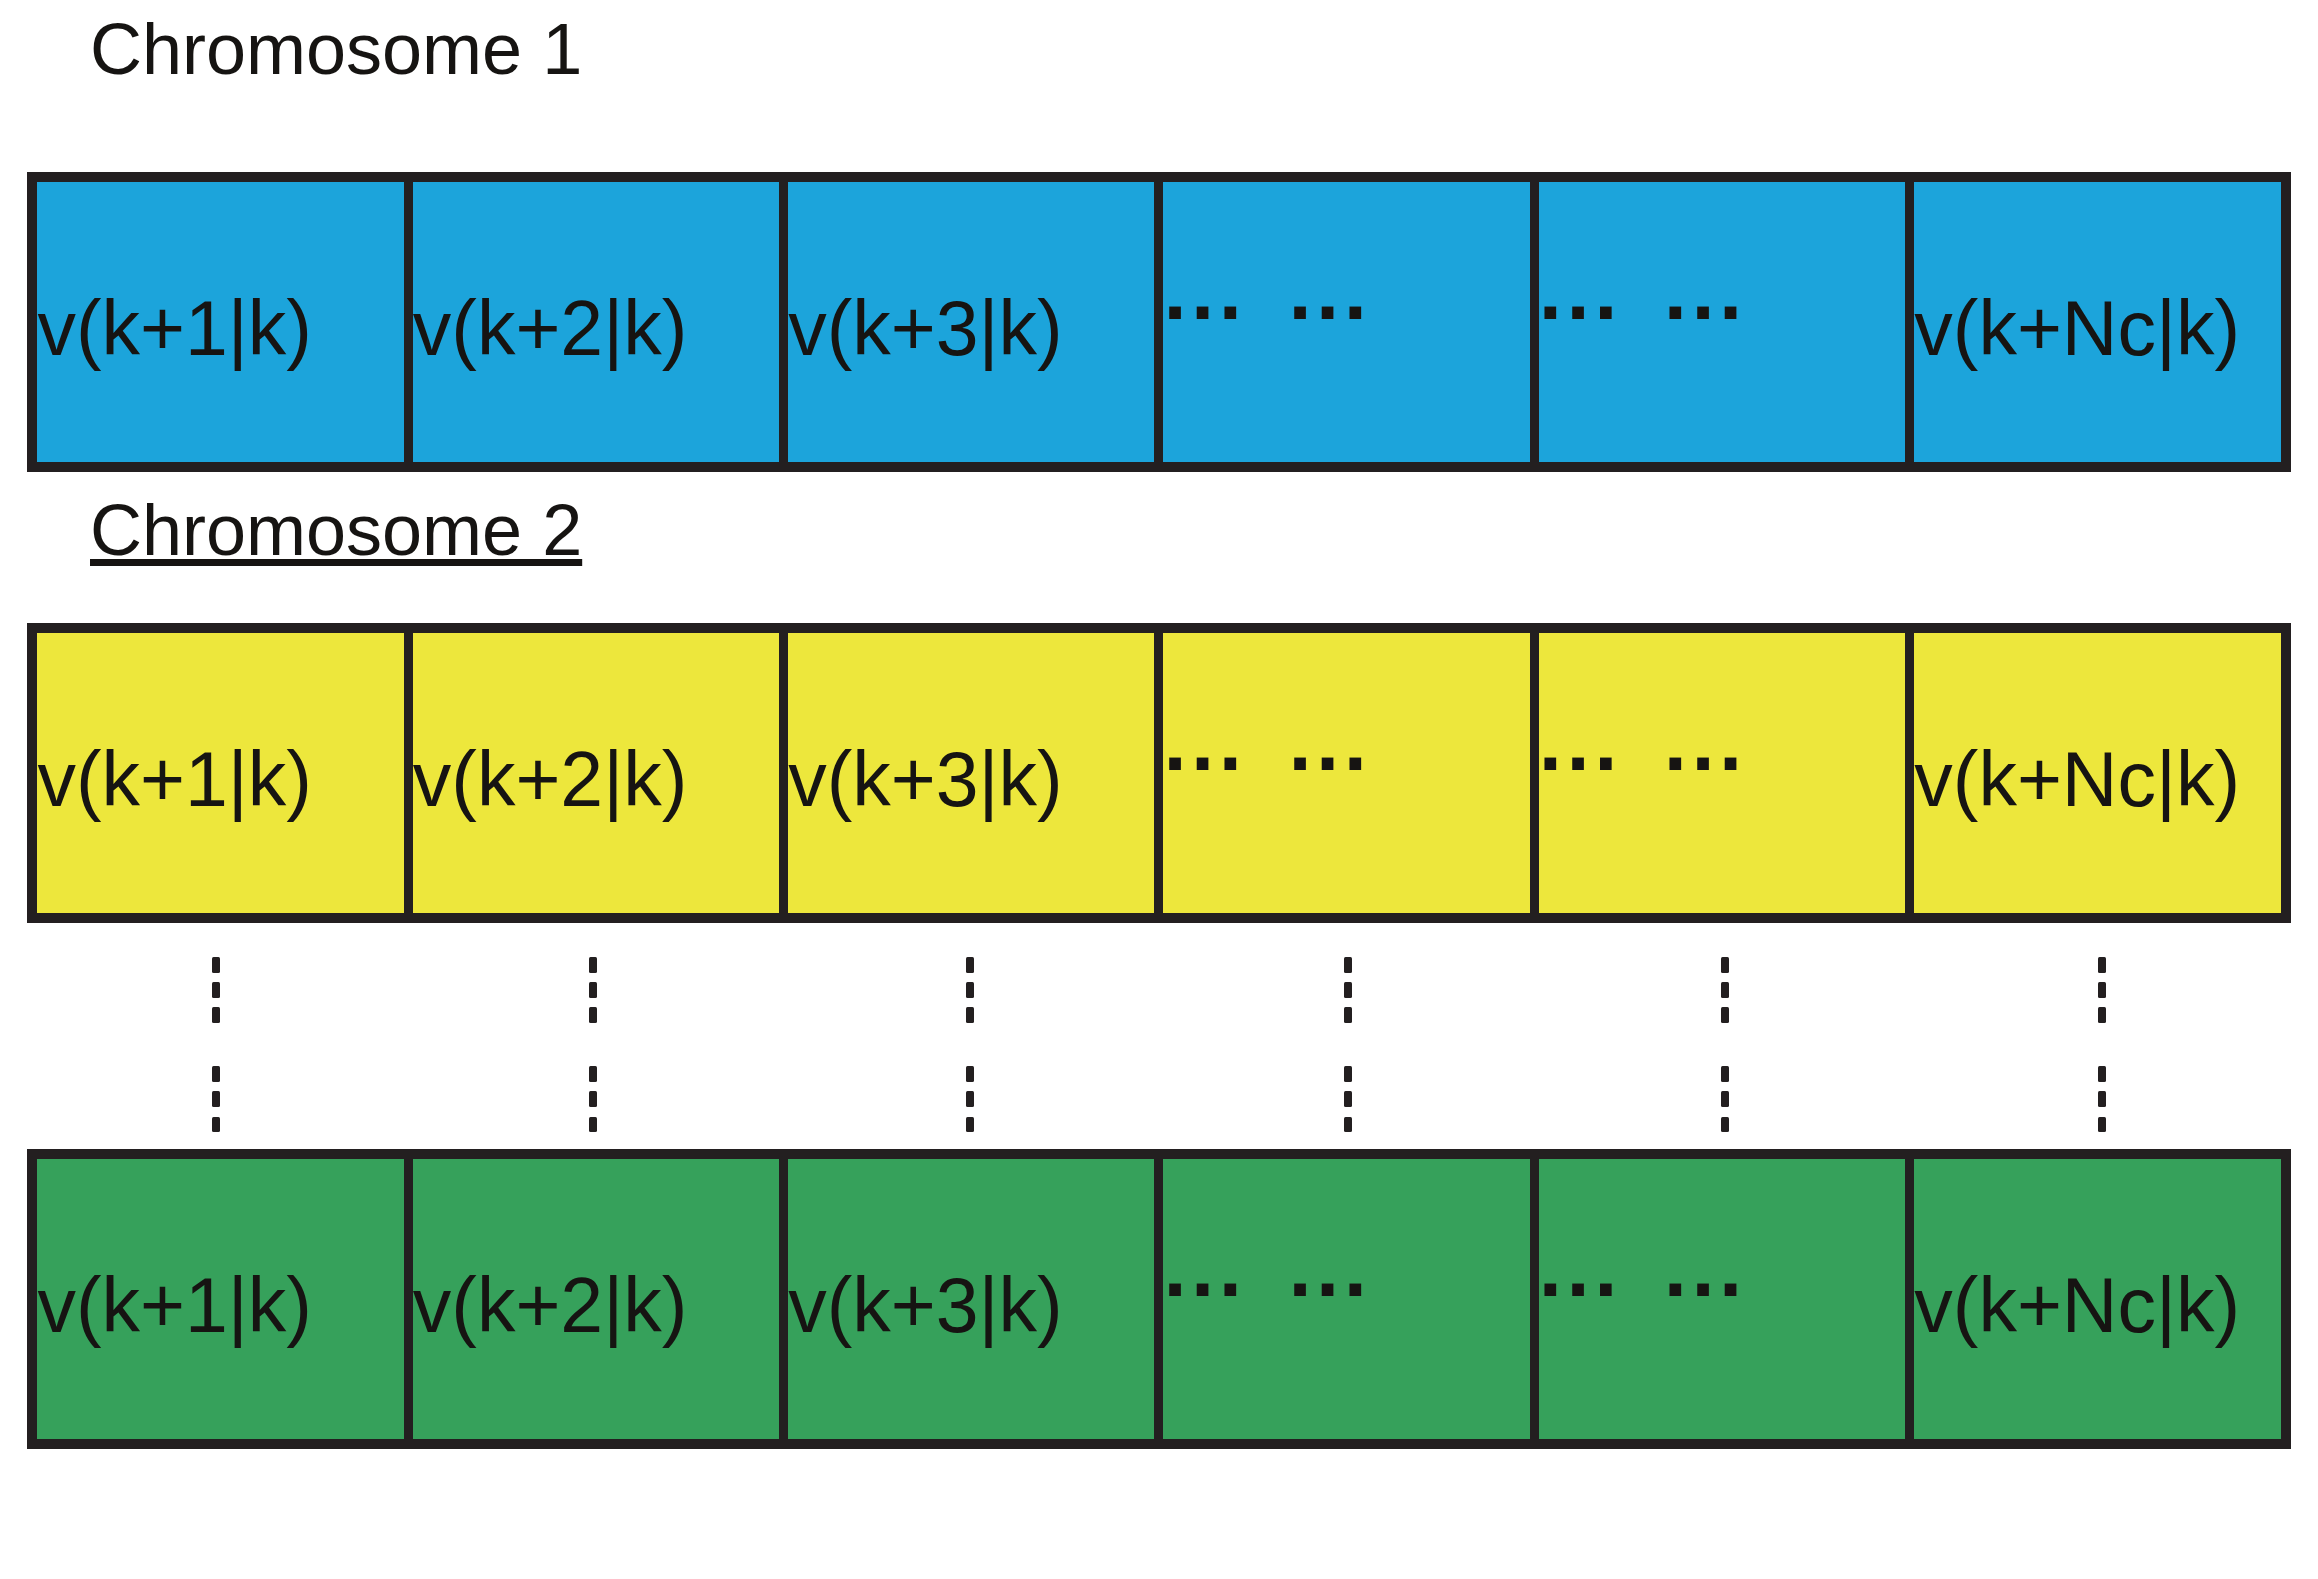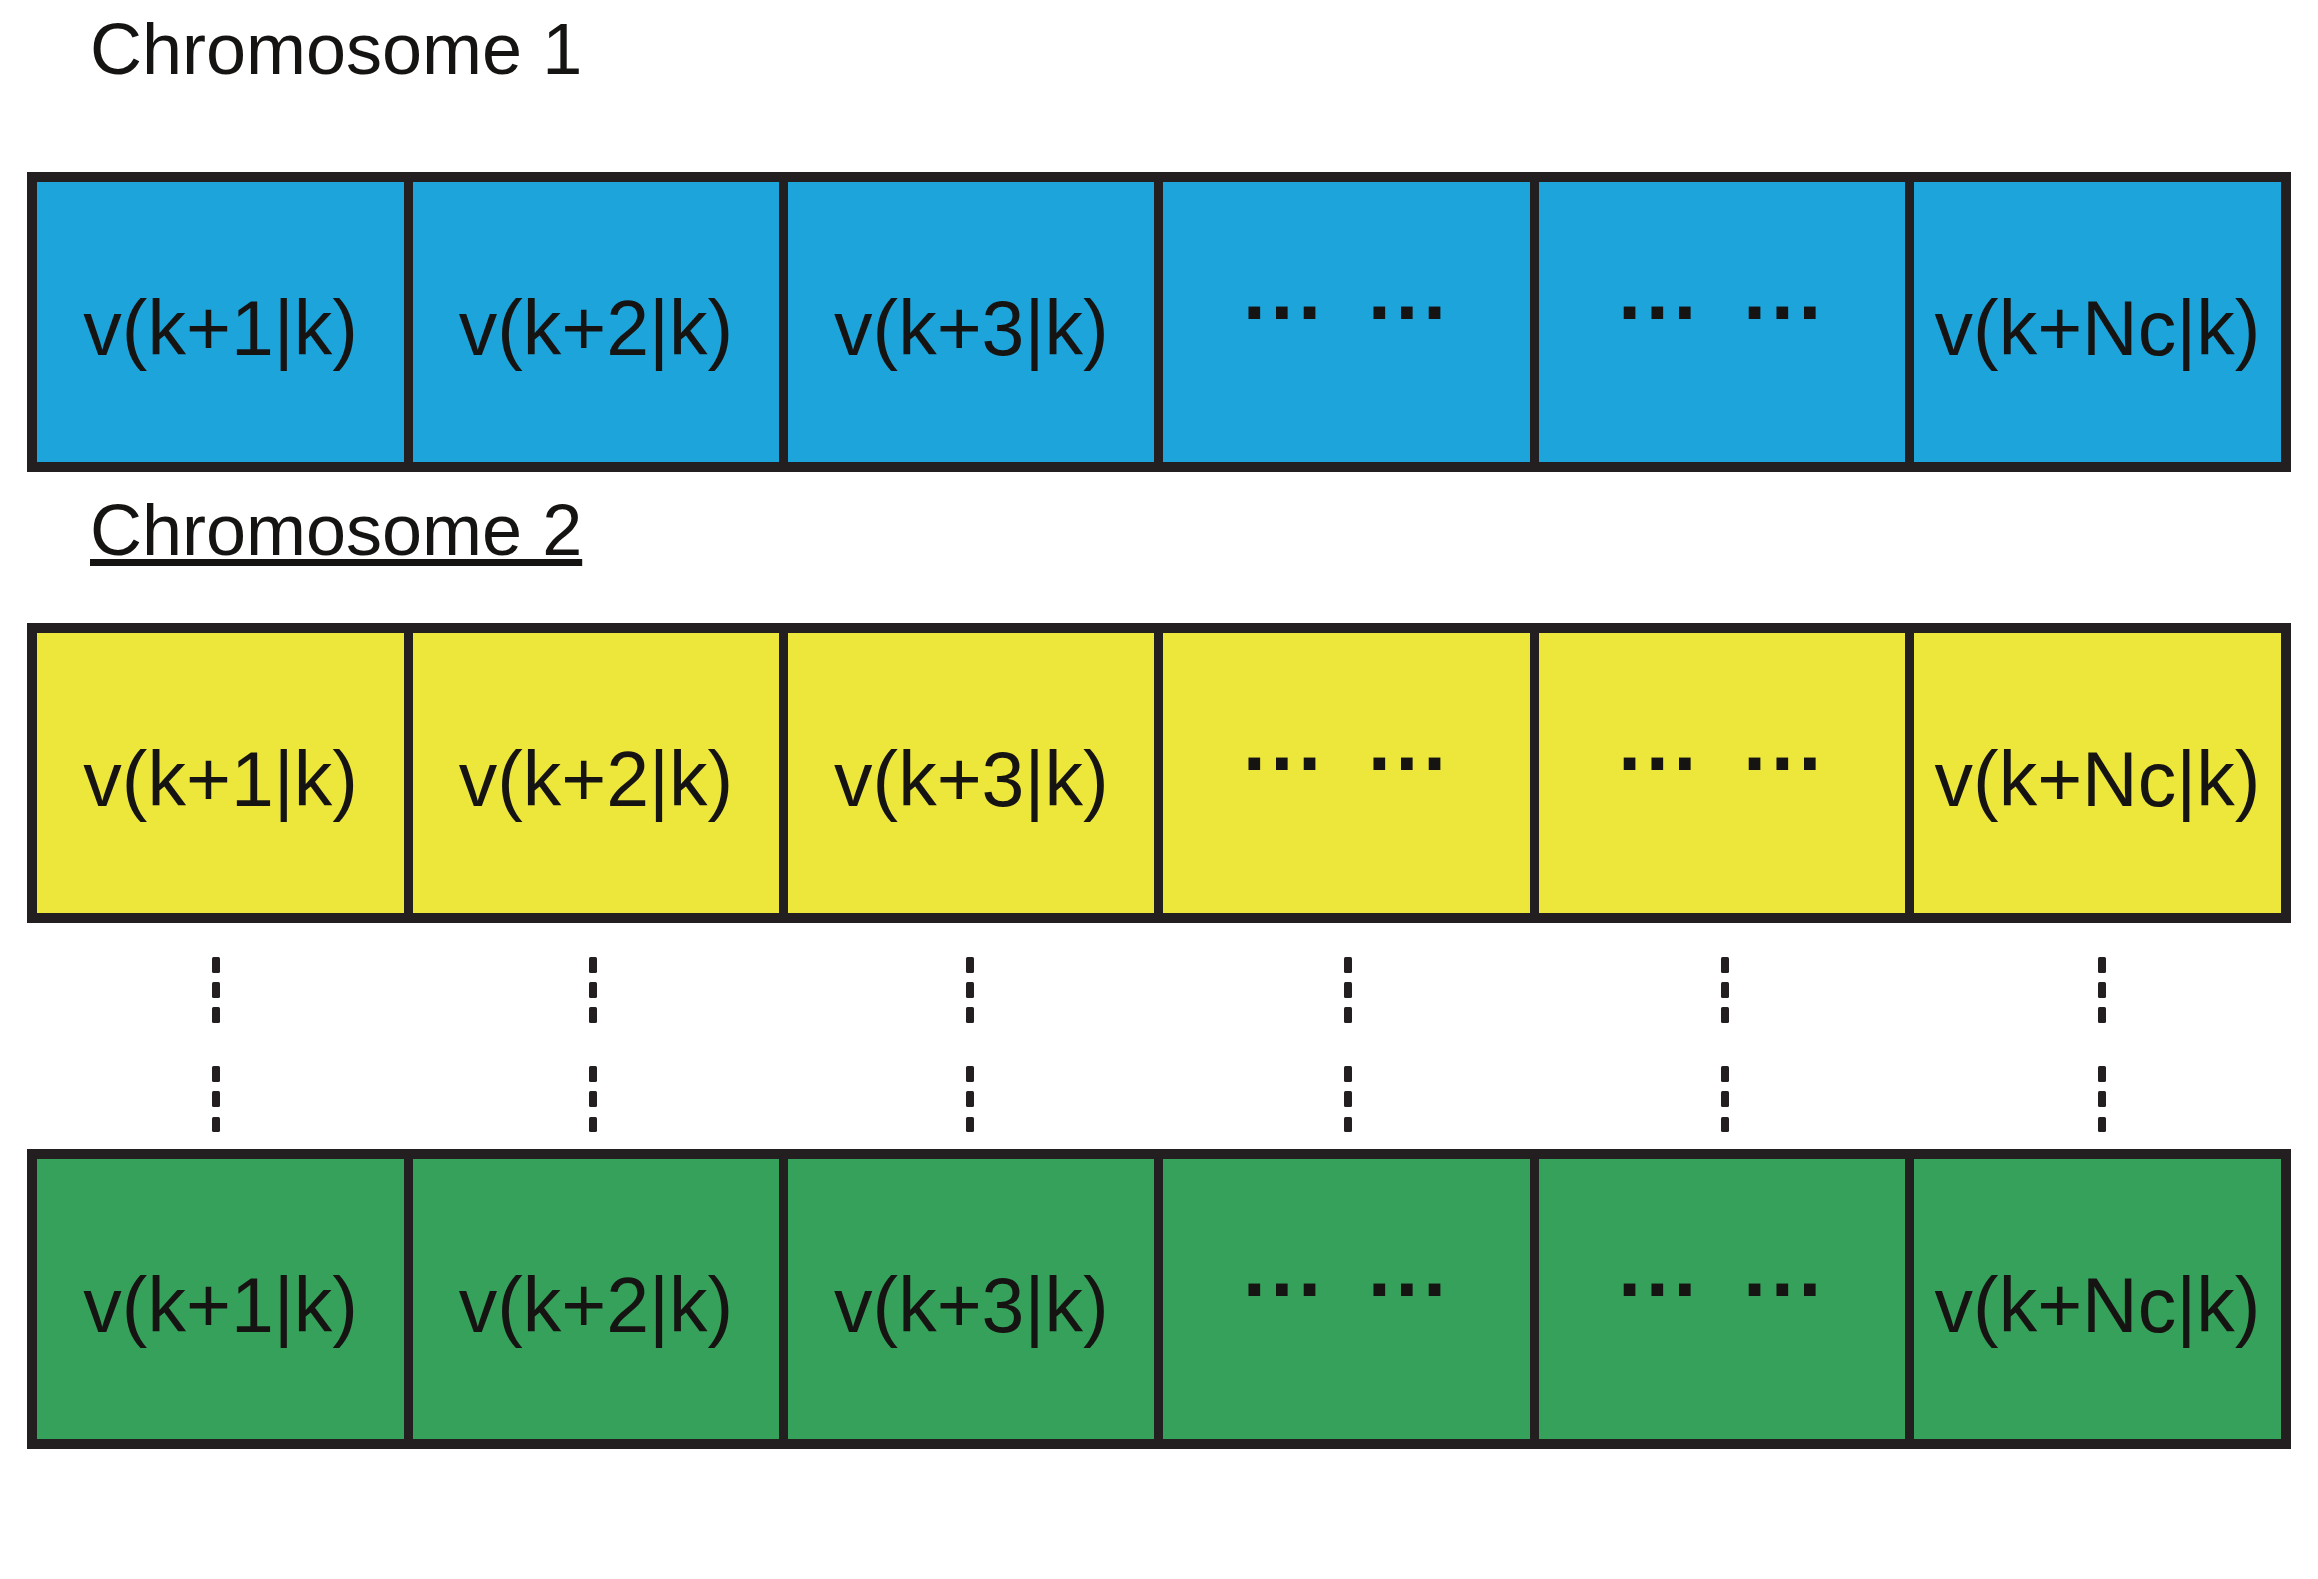--- a/index.html
+++ b/index.html
@@ -40,21 +40,21 @@
     padding: 10.4px;
     box-sizing: border-box;
   }
   .r1 { top: 172px; }
   .r2 { top: 623px; }
   .r3 { top: 1149px; }
 
   .cell {
     display: flex;
     align-items: center;
-    justify-content: center;
+    justify-content: flex-start;
     overflow: hidden;
   }
   .ctext {
     font-size: 77px;
     color: #161412;
     white-space: nowrap;
     transform: translateY(6px);
   }
   .ctext.dots {
     font-size: 83px;

